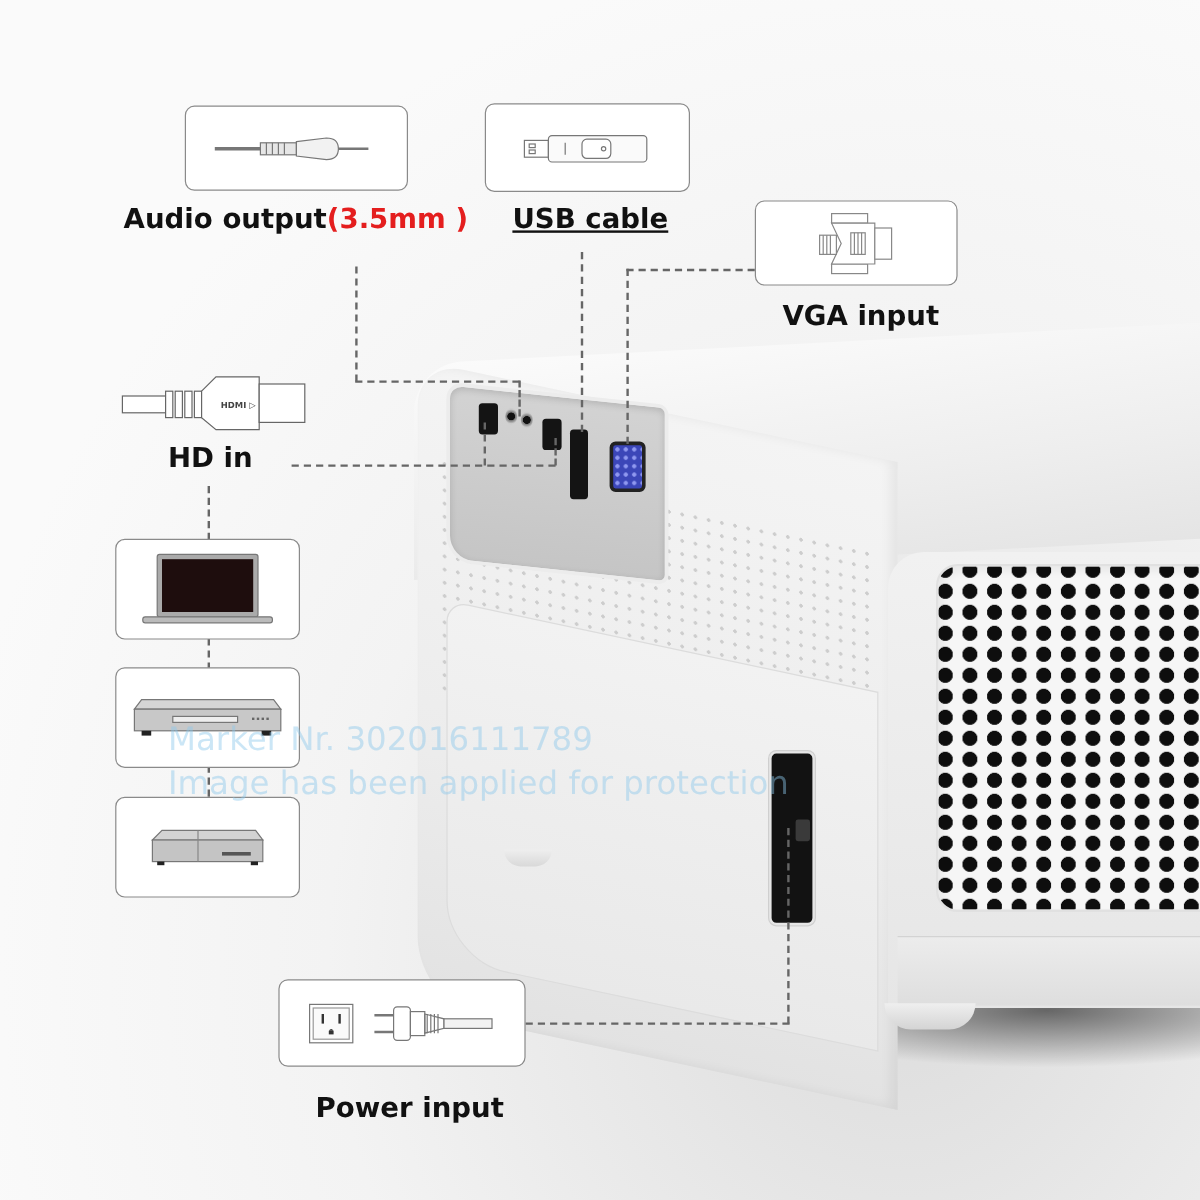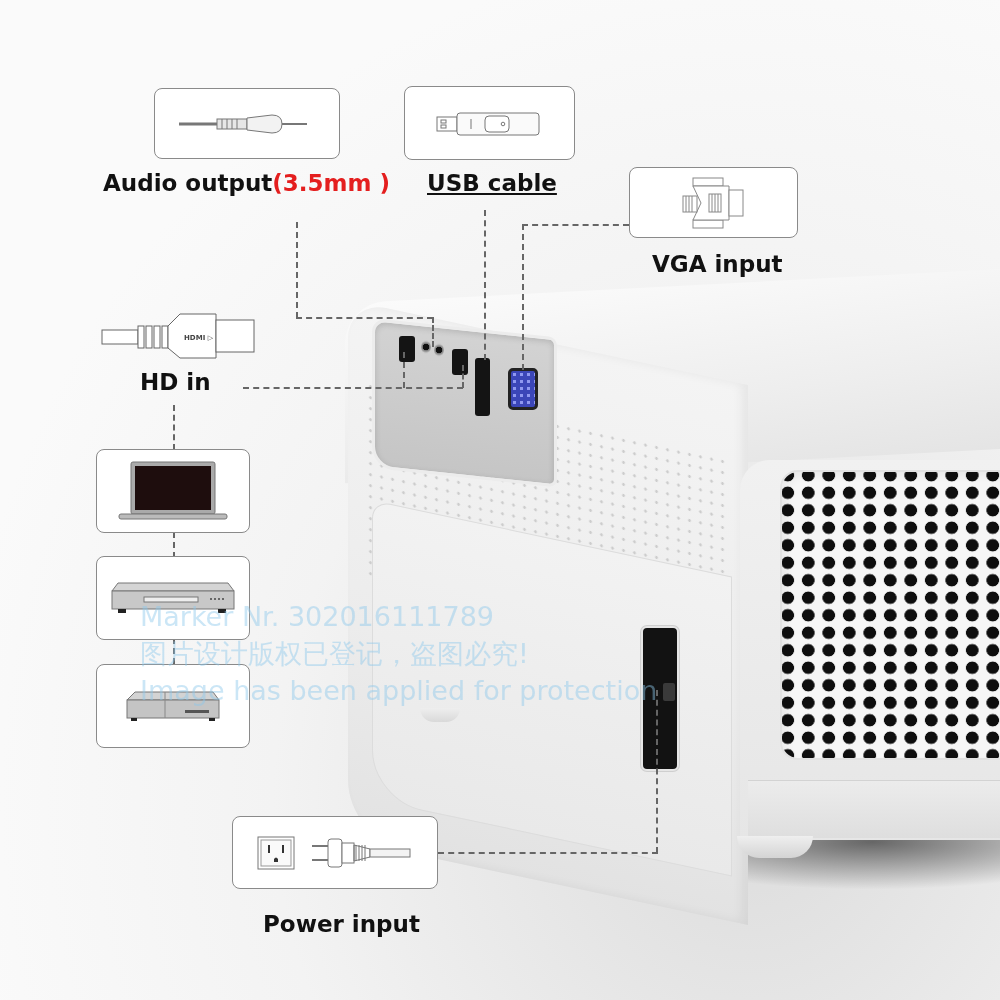--- a/index.html
+++ b/index.html
@@ -299,15 +299,14 @@
         <line x1="109" y1="10" x2="109" y2="26"></line>
       </g>
     <path d="M98 10 L114 14 L114 22 L98 26 Z" fill="none" stroke="#777"></path>
     <rect x="114" y="14" width="40" height="8" fill="#f3f3f3" stroke="#777"></rect>
   </svg>
 </div>
 <div class="label" style="left:263px;top:911px;">Power input</div>
 
 <div class="watermark">
   <div>Marker Nr. 302016111789</div>
-  <div>图片设计版权已登记，盗图必究!</div>
   <div>Image has been applied for protection</div>
 </div>
 
 </body></html>

